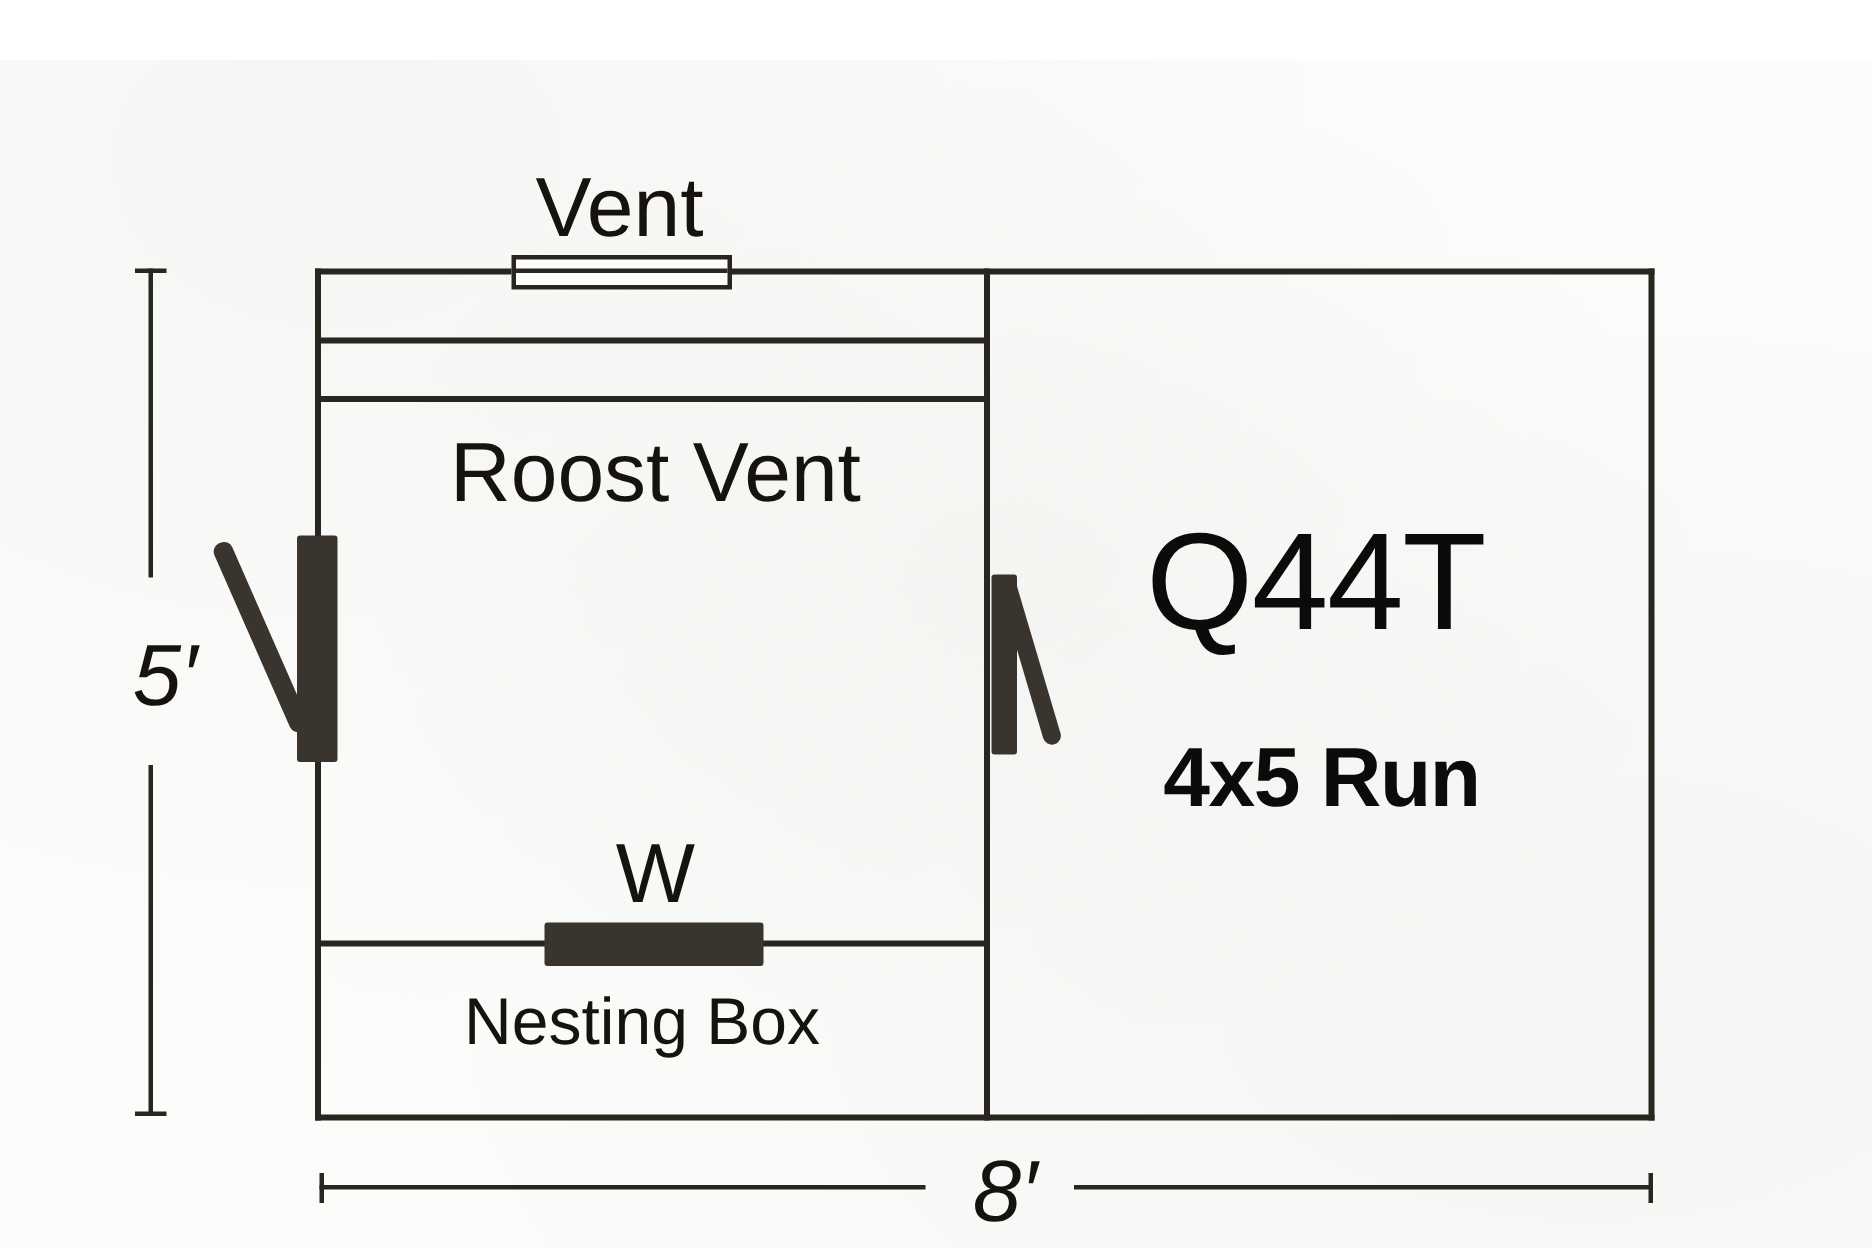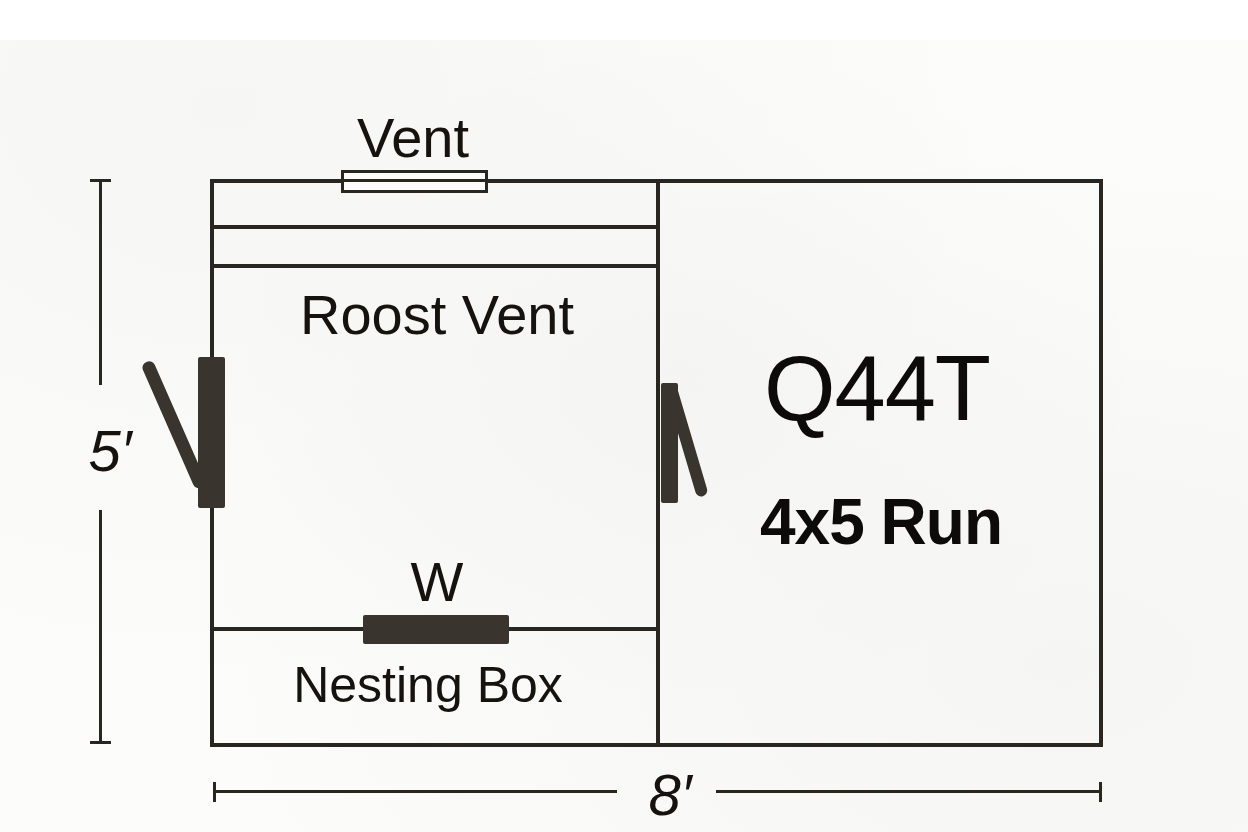--- a/index.html
+++ b/index.html
@@ -100,23 +100,23 @@
     position: absolute;
     white-space: nowrap;
     line-height: 1;
     transform: translateX(-50%);
     color: #16130f;
   }
   .label-vent        { left: 413px; top: 70px;  font-size: 56px; }
   .label-roost-bars  { left: 437px; top: 247px; font-size: 56px; }
   .label-coop        { left: 440px; top: 360px; font-size: 84px; font-weight: 700; letter-spacing: -1px; color: #0c0b09; }
   .label-window      { left: 437px; top: 514px; font-size: 56px; }
-  .label-nesting-box { left: 428px; top: 620px; font-size: 50px; }
+  .label-nesting-box { left: 428px; top: 620px; font-size: 44px; }
   .label-model       { left: 877px; top: 302px; font-size: 92px; font-weight: 400; letter-spacing: -1px; color: #0c0b09; }
-  .label-run         { left: 881px; top: 450px; font-size: 64px; font-weight: 700; letter-spacing: -1px; color: #0c0b09; text-align: right; }
+  .label-run         { left: 881px; top: 450px; font-size: 56px; font-weight: 700; letter-spacing: -1px; color: #0c0b09; text-align: right; }
   .label-dim {
     position: absolute;
     white-space: nowrap;
     line-height: 1;
     transform: translateX(-50%);
     font-size: 58px;
     font-style: italic;
     color: #16130f;
   }
   .label-dim-height { left: 110px; top: 382px; }

